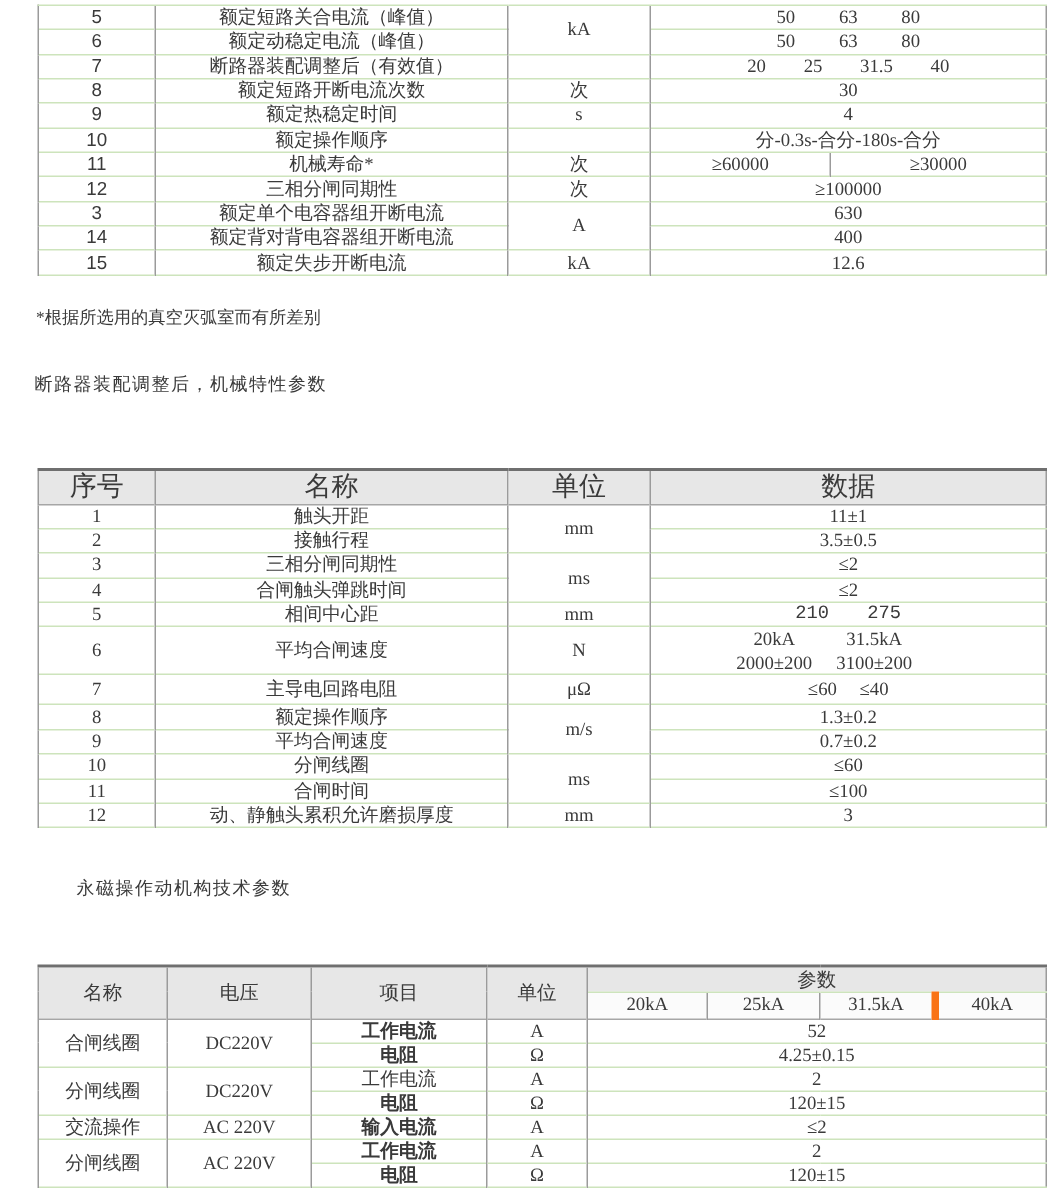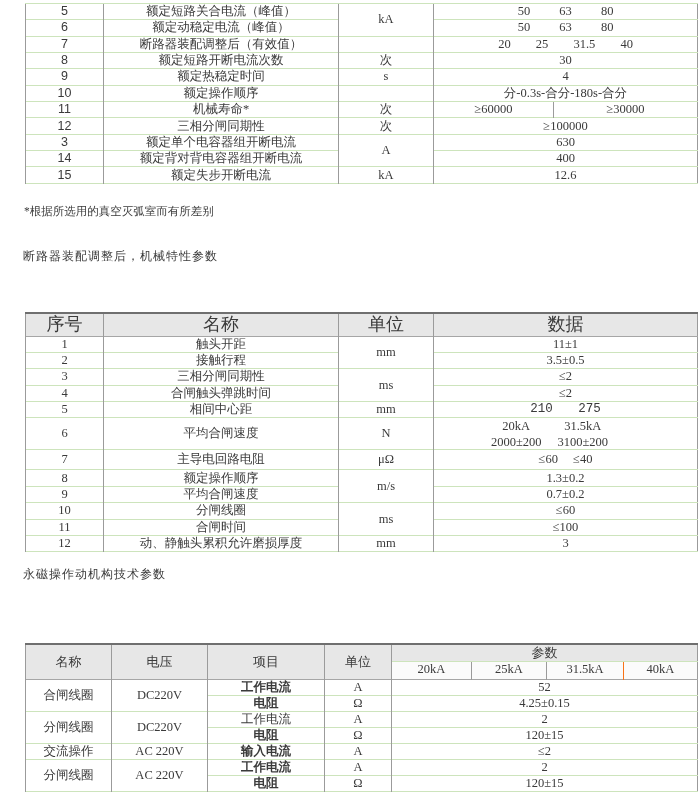--- a/index.html
+++ b/index.html
@@ -56,37 +56,37 @@
   .ws18{word-spacing:18px;font-family:Liberation Mono, monospace;}
   .ws12{word-spacing:12px;}
 
   .press{display:flex;justify-content:center;gap:16px;padding-right:32px;}
   .press-col{display:flex;flex-direction:column;gap:2px;font-size:12.5px;line-height:14px;}
 
   
   .footnote{position:absolute;left:24px;top:204px;font-size:11.5px;}
   .heading{position:absolute;left:23px;font-size:12px;letter-spacing:1px;}
   .h-mech{top:248px;}
-  .h-mag{top:566px;}
+  .h-mag{top:584px;margin-left:28px;}
 
   
   .t3{left:25px;top:643px;width:672px;}
   .t3 tr{height:16.15px;}
   .t3 tr.hdr1{height:17px;}
   .t3 tr.hdr2{height:18px;}
   .t3 .hcell{
     background:var(--hbg);font-size:13px;
     border-top:2px solid var(--hdr-top);
   }
   .t3 tr.hdr2 td{
     background:var(--subbg);
     border-top:1px solid var(--green);
     font-size:12.5px;
   }
-  .t3 tr.hdr2 td.faint{border-left:1px solid #f97316;}
+  .t3 tr.hdr2 td.faint{border-left:5px solid #f97316;}
   .item-bold{
     font-family:"Liberation Sans","DejaVu Sans",sans-serif;
     font-weight:700;font-size:12px;
   }
 </style>
 </head>
 <body>
 
 <div class="page">
 

